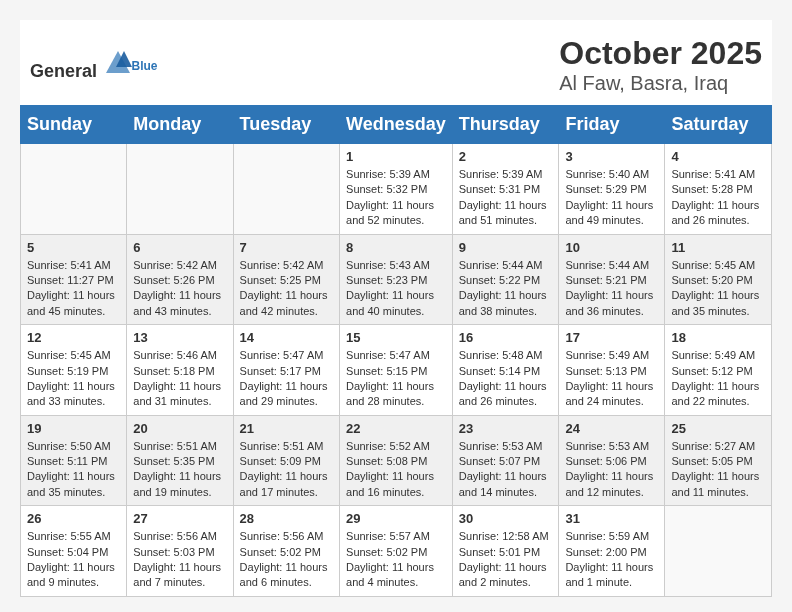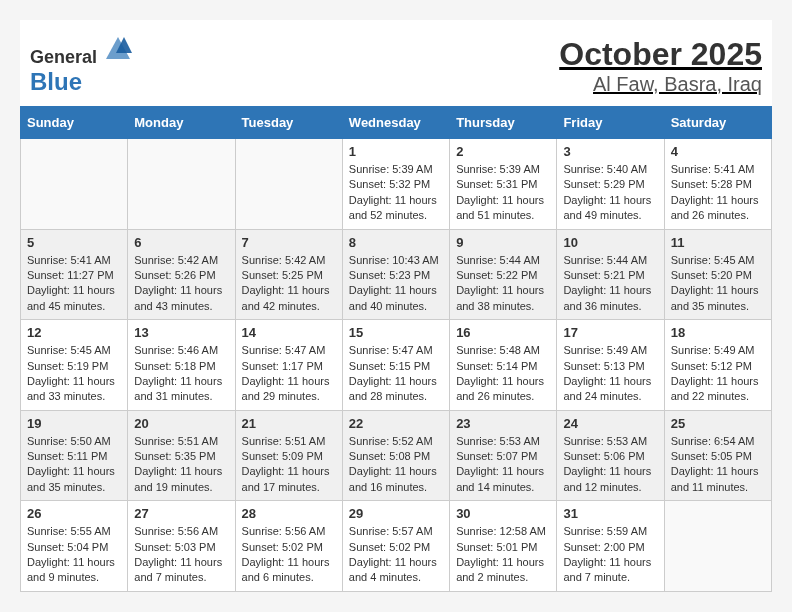--- a/index.html
+++ b/index.html
@@ -16,60 +16,59 @@
       margin: 0 auto;
     }
     .header {
       display: flex;
       justify-content: space-between;
       align-items: center;
       padding: 15px 10px 10px 10px;
     }
     .logo {
       display: flex;
-      flex-direction: column;
+      align-items: center;
     }
     .logo-text-general {
       font-size: 18px;
       font-weight: bold;
       color: #333;
     }
     .logo-text-blue {
-      font-size: 24px;
+      font-size: 12px;
       font-weight: bold;
       color: #2e75b6;
     }
     .logo-icon {
       width: 28px;
       height: 28px;
       margin-left: 2px;
     }
     .title-area {
-      text-align: right;
-      text-decoration: underline;
+      text-align: left;
     }
     .month-title {
       font-size: 32px;
       font-weight: bold;
       color: #333;
     }
     .location-title {
       font-size: 20px;
       color: #555;
     }
     .calendar {
       width: 100%;
       border-collapse: collapse;
     }
     .calendar th {
       background: #2e75b6;
       color: white;
       padding: 8px 6px;
       text-align: left;
-      font-size: 13px;
+      font-size: 18px;
       font-weight: bold;
       border: 1px solid #2e75b6;
     }
     .calendar td {
       border: 1px solid #ccc;
       vertical-align: top;
       padding: 5px 6px;
       width: 107px;
       min-height: 80px;
       background: white;
@@ -181,21 +180,21 @@
           </td>
           <td>
             <span class="day-number">7</span>
             <div class="cell-text">Sunrise: 5:42 AM</div>
             <div class="cell-text">Sunset: 5:25 PM</div>
             <div class="cell-text">Daylight: 11 hours</div>
             <div class="cell-text">and 42 minutes.</div>
           </td>
           <td>
             <span class="day-number">8</span>
-            <div class="cell-text">Sunrise: 10:43 AM</div>
+            <div class="cell-text">Sunrise: 5:43 AM</div>
             <div class="cell-text">Sunset: 5:23 PM</div>
             <div class="cell-text">Daylight: 11 hours</div>
             <div class="cell-text">and 40 minutes.</div>
           </td>
           <td>
             <span class="day-number">9</span>
             <div class="cell-text">Sunrise: 5:44 AM</div>
             <div class="cell-text">Sunset: 5:22 PM</div>
             <div class="cell-text">Daylight: 11 hours</div>
             <div class="cell-text">and 38 minutes.</div>
@@ -226,21 +225,21 @@
           <td>
             <span class="day-number">13</span>
             <div class="cell-text">Sunrise: 5:46 AM</div>
             <div class="cell-text">Sunset: 5:18 PM</div>
             <div class="cell-text">Daylight: 11 hours</div>
             <div class="cell-text">and 31 minutes.</div>
           </td>
           <td>
             <span class="day-number">14</span>
             <div class="cell-text">Sunrise: 5:47 AM</div>
-            <div class="cell-text">Sunset: 1:17 PM</div>
+            <div class="cell-text">Sunset: 5:17 PM</div>
             <div class="cell-text">Daylight: 11 hours</div>
             <div class="cell-text">and 29 minutes.</div>
           </td>
           <td>
             <span class="day-number">15</span>
             <div class="cell-text">Sunrise: 5:47 AM</div>
             <div class="cell-text">Sunset: 5:15 PM</div>
             <div class="cell-text">Daylight: 11 hours</div>
             <div class="cell-text">and 28 minutes.</div>
           </td>
@@ -304,21 +303,21 @@
           </td>
           <td>
             <span class="day-number">24</span>
             <div class="cell-text">Sunrise: 5:53 AM</div>
             <div class="cell-text">Sunset: 5:06 PM</div>
             <div class="cell-text">Daylight: 11 hours</div>
             <div class="cell-text">and 12 minutes.</div>
           </td>
           <td>
             <span class="day-number">25</span>
-            <div class="cell-text">Sunrise: 6:54 AM</div>
+            <div class="cell-text">Sunrise: 5:27 AM</div>
             <div class="cell-text">Sunset: 5:05 PM</div>
             <div class="cell-text">Daylight: 11 hours</div>
             <div class="cell-text">and 11 minutes.</div>
           </td>
         </tr>
         <tr>
           <td>
             <span class="day-number">26</span>
             <div class="cell-text">Sunrise: 5:55 AM</div>
             <div class="cell-text">Sunset: 5:04 PM</div>
@@ -351,19 +350,19 @@
             <div class="cell-text">Sunrise: 12:58 AM</div>
             <div class="cell-text">Sunset: 5:01 PM</div>
             <div class="cell-text">Daylight: 11 hours</div>
             <div class="cell-text">and 2 minutes.</div>
           </td>
           <td>
             <span class="day-number">31</span>
             <div class="cell-text">Sunrise: 5:59 AM</div>
             <div class="cell-text">Sunset: 2:00 PM</div>
             <div class="cell-text">Daylight: 11 hours</div>
-            <div class="cell-text">and 7 minute.</div>
+            <div class="cell-text">and 1 minute.</div>
           </td>
           <td class="empty"></td>
         </tr>
       </tbody>
   </table>
 </div>
 
 </body></html>

